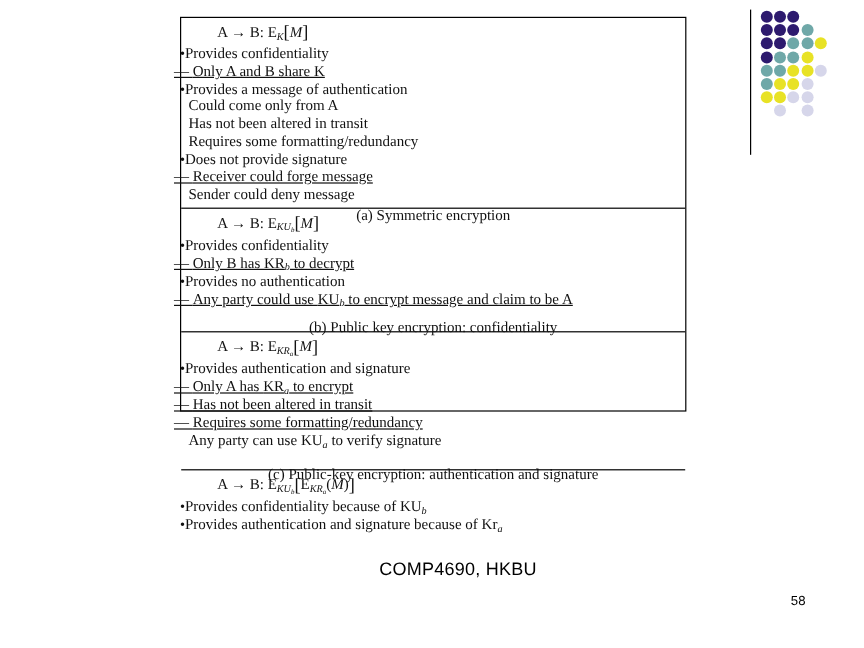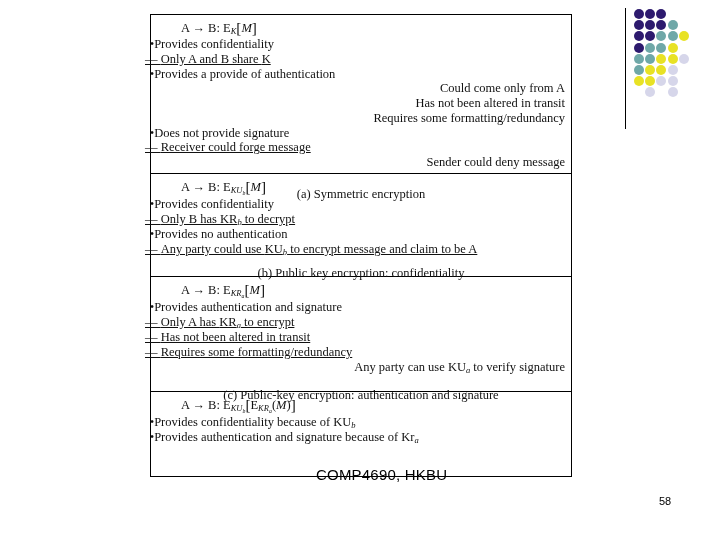--- a/index.html
+++ b/index.html
@@ -37,21 +37,21 @@
     height: 10px;
     border-radius: 50%;
   }
 
   
   #figure-table {
     position: absolute;
     left: 150px;
     top: 14px;
     width: 422px;
-    height: 463px;
+    height: 329px;
     border: 1.5px solid #000000;
     box-sizing: border-box;
     background: #ffffff;
   }
   .panel {
     position: relative;
     box-sizing: border-box;
     padding: 3px 6px 2px 6px;
     border-bottom: 1.5px solid #000000;
   }
@@ -105,31 +105,30 @@
   li.lvl2 {
     margin-left: 60px;
     text-indent: -12px;
     text-decoration: underline;
   }
   li.lvl2::before {
     content: "\2014\00a0";
   }
   li.lvl2plain {
     margin-left: 73px;
-    text-align: right;
   }
 
   .caption {
     font-family: "Liberation Serif", serif;
     font-size: 12.5px;
     color: #111;
     text-align: center;
     white-space: nowrap;
   }
-  .cap-a { margin-top: 17px; }
+  .cap-a { margin-top: 2px; }
   .cap-b { margin-top: 9px; }
   .cap-c { margin-top: 13px; }
   .cap-d { margin-top: 9px; }
 
   
   #footer-left {
     position: absolute;
     left: 316px;
     top: 466px;
     font-family: "Liberation Sans", sans-serif;
@@ -185,21 +184,21 @@
     <div class="dot" style="left: 33.6px; top: 78.4px; background: rgb(214, 214, 234);"></div>
   </div>
 
 <div id="figure-table">
 
   <div class="panel" id="panel-a" style="height:159px;">
     <div class="proto">A → B: E<sub>K</sub><span class="bracket">[</span><span class="mathit">M</span><span class="bracket">]</span></div>
     <ul class="bullets">
         <li class="lvl1">Provides confidentiality</li>
         <li class="lvl2">Only A and B share <span class="mathit">K</span></li>
-        <li class="lvl1">Provides a provide of authentication</li>
+        <li class="lvl1">Provides a message of authentication</li>
         <li class="lvl2plain">Could come only from A</li>
         <li class="lvl2plain">Has not been altered in transit</li>
         <li class="lvl2plain">Requires some formatting/redundancy</li>
         <li class="lvl1">Does not provide signature</li>
         <li class="lvl2">Receiver could forge message</li>
         <li class="lvl2plain">Sender could deny message</li>
       </ul>
     <div class="caption cap-a">(a) Symmetric encryption</div>
   </div>
 

